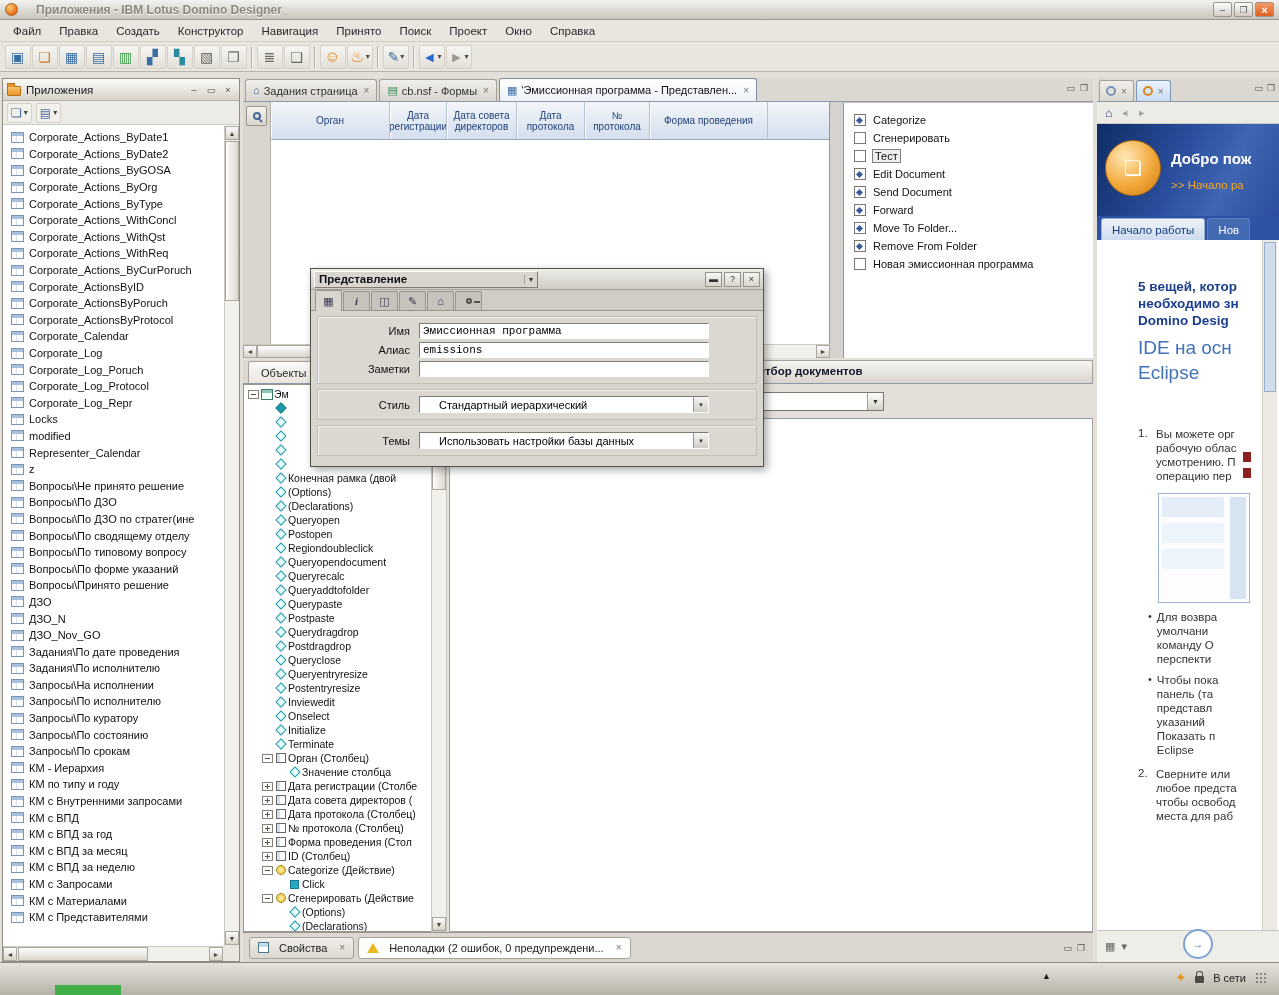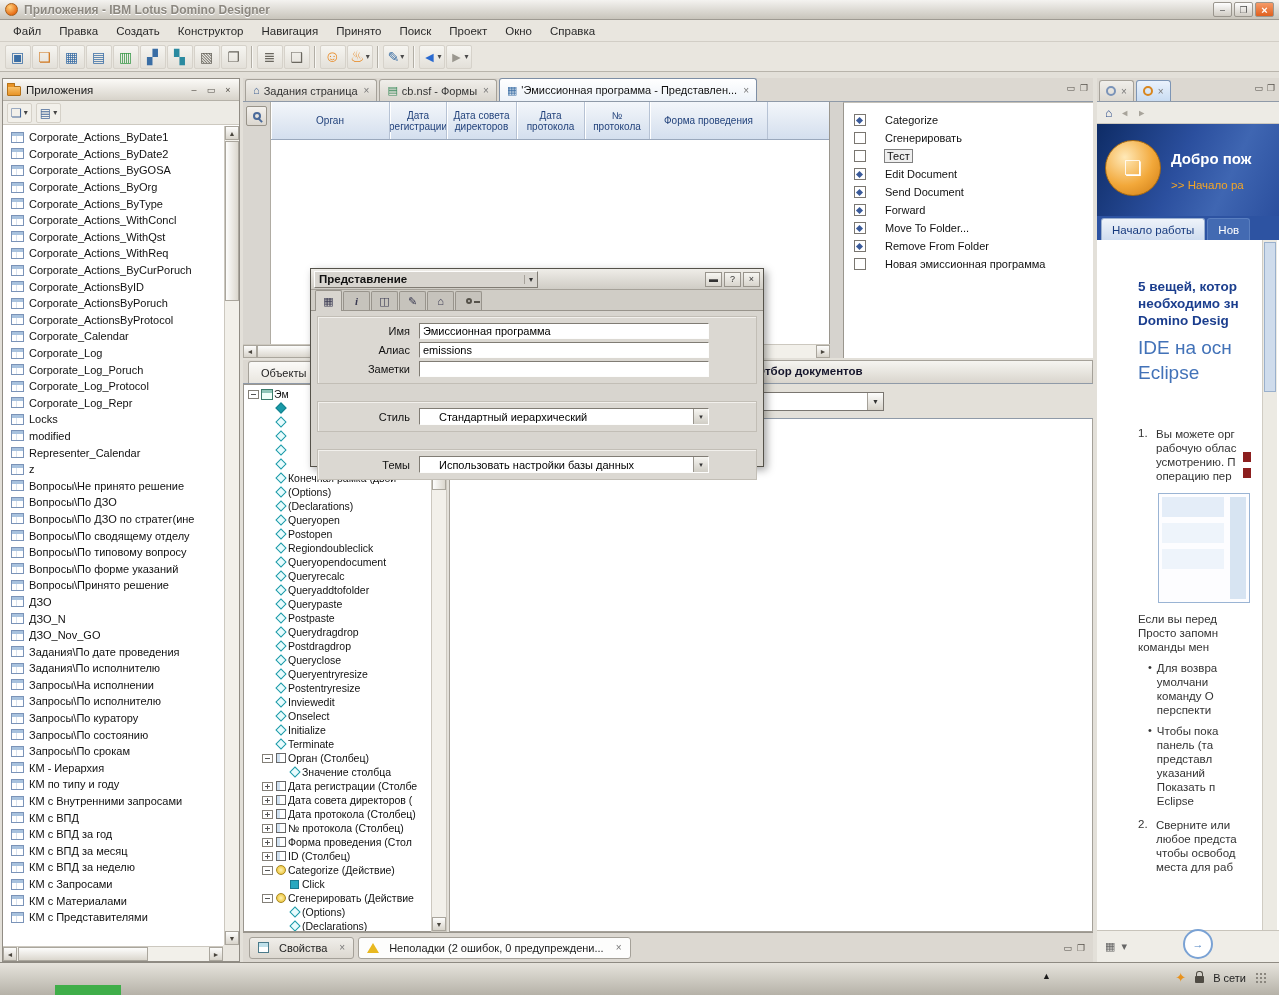--- a/index.html
+++ b/index.html
@@ -1,20 +1,20 @@
 <!DOCTYPE html>
 <html><head>
 <meta charset="utf-8">
 <style>
   *{margin:0;padding:0;box-sizing:border-box;font-family:"Liberation Sans","DejaVu Sans",sans-serif}
   html,body{width:1279px;height:995px}
   body{position:relative;background:#e3e0d9;overflow:hidden;font-size:11px}
 
   
-  #titlebar{position:absolute;left:0;top:0;width:1279px;height:20px;background:linear-gradient(#f4f3f0,#c8c4bb);border-bottom:1px solid #9e9a92;display:flex;align-items:center;gap:6px;padding:0 5px}
+  #titlebar{position:absolute;left:0;top:0;width:1279px;height:20px;background:linear-gradient(#f4f3f0,#c8c4bb);border-bottom:1px solid #9e9a92;display:flex;align-items:center;gap:18px;padding:0 5px}
   .appicon{width:13px;height:13px;border-radius:50%;background:radial-gradient(circle at 35% 30%,#ffcf7a,#e8701a 70%,#b84a10);border:1px solid #a8601a;flex:0 0 auto}
   .wtitle{font-size:12px;font-weight:bold;color:#8c8880;text-shadow:0 1px 0 #fff;white-space:nowrap}
   .winbtns{margin-left:auto;display:flex;gap:2px}
   .wb{width:19px;height:15px;display:flex;align-items:center;justify-content:center;font-size:9px;color:#4a4a4a;background:linear-gradient(#fefefe,#d0ccc4);border:1px solid #9a968e;border-radius:2px}
   .wb.close{background:linear-gradient(#f59a68,#e0601e);color:#fff;font-size:11px;font-weight:bold}
 
   
   #menubar{position:absolute;top:20px;left:0;width:1279px;height:22px;display:flex;align-items:center;background:#e9e6df;border-bottom:1px solid #d2cec6;padding-left:4px}
   .mitem{padding:0 9px;font-size:11.5px;color:#2a2a2a;line-height:22px;white-space:nowrap}
   #toolbar{position:absolute;top:42px;left:0;width:1279px;height:30px;display:flex;align-items:center;background:#e9e6df;border-bottom:1px solid #b8b4ab;padding-left:5px;gap:1px}
@@ -70,21 +70,21 @@
   .vthead{height:38px;display:flex;background:linear-gradient(#f3f6fa,#d4dfee);border-bottom:1px solid #9aa8bc;overflow:hidden}
   .vth{flex:0 0 auto;display:flex;align-items:center;justify-content:center;text-align:center;font-size:10px;line-height:11px;color:#23437c;border-right:1px solid #b6c2d4;box-shadow:inset 1px 0 0 #fff;padding:1px 2px;overflow:hidden}
   .vthead span:nth-of-type(1){width:119px}.vthead span:nth-of-type(2){width:57px}
   .vthead span:nth-of-type(3){width:70px}.vthead span:nth-of-type(4){width:68px}
   .vthead span:nth-of-type(5){width:65px}.vthead span:nth-of-type(6){width:118px}
   .vt-hscroll{position:absolute;left:0;width:587px;bottom:0;height:14px;background:#f2f0ea;border-top:1px solid #ccc8bf}
   .vt-hscroll .sarr{width:14px;height:13px}
   .vt-hscroll .sarr.lft{left:0;top:0}.vt-hscroll .sarr.rgt{right:0;top:0}
   .vt-hscroll .sthumb{position:absolute;left:14px;top:0;height:13px;width:330px;background:linear-gradient(#fdfdfc,#dbd7ce);border:1px solid #aaa69d}
   .apane{position:absolute;left:600px;top:0;width:250px;bottom:0;background:#fff;border-left:1px solid #9a968e;border-top:1px solid #c5c1b8;padding-top:8px}
-  .aitem{height:18px;display:flex;align-items:center;gap:19px;padding-left:10px;white-space:nowrap}
+  .aitem{height:18px;display:flex;align-items:center;gap:7px;padding-left:10px;white-space:nowrap}
   .chk{width:12px;height:12px;border:1px solid #7a7670;background:#fff;position:relative;flex:0 0 auto}
   .chk.sys::after{content:"";position:absolute;left:2px;top:3px;width:5px;height:5px;background:#3a5a9a;transform:rotate(45deg)}
   .albl{font-size:11px;color:#111}
   .aitem.selected .albl{outline:1px solid #808080;background:#efefef;padding:0 2px}
 
   
   #opanel{position:absolute;left:243px;top:360px;width:204px;height:572px}
   .op-tabrow{height:24px;background:#dcd8d1;border-bottom:1px solid #8f9aa8;display:flex;align-items:flex-end;padding-left:5px}
   .op-tab{height:22px;padding:0 12px;display:flex;align-items:center;font-size:11px;color:#222;background:linear-gradient(#fbfaf8,#e9e6df);border:1px solid #a5a199;border-bottom:none;border-radius:3px 3px 0 0}
   .op-tree{position:absolute;left:0;right:16px;top:24px;bottom:0;background:#fff;border:1px solid #9a968e;border-right:none;overflow:hidden;padding-top:2px}
@@ -183,24 +183,24 @@
   .pd-btns{margin-left:auto;display:flex;gap:2px}
   .pdb{width:17px;height:15px;display:flex;align-items:center;justify-content:center;font-size:9px;color:#333;background:linear-gradient(#f6f5f1,#d8d5cd);border:1px solid #98948c}
   .pd-tabs{height:21px;display:flex;align-items:flex-end;padding-left:4px;background:#d0cdc6;border-bottom:1px solid #98948c;gap:1px}
   .pdtab{width:27px;height:19px;display:flex;align-items:center;justify-content:center;background:#c6c3bc;border:1px solid #98948c;border-bottom:none;border-radius:2px 2px 0 0}
   .pdtab.active{background:#d8d5cf;height:21px;margin-bottom:-1px}
   .pdtg{font-size:11px;color:#3a3a52}
   .pd-tabs span:nth-of-type(2) .pdtg{font-family:"Liberation Serif",serif;font-style:italic;font-weight:bold}
   .keyicon{width:6px;height:6px;border:2px solid #55524a;border-radius:50%;position:relative}
   .keyicon::after{content:"";position:absolute;left:6px;top:1px;width:6px;height:2px;background:#55524a}
   .pd-body{padding:5px 6px}
-  .dgroup{border:1px solid #c2beb6;box-shadow:inset 1px 1px 0 #f2f0ec;padding:3px 6px;margin-bottom:17px;background:#dbd8d2}
+  .dgroup{border:1px solid #c2beb6;box-shadow:inset 1px 1px 0 #f2f0ec;padding:3px 6px;margin-bottom:5px;background:#dbd8d2}
   .drow{display:flex;align-items:center;margin:3px 0}
   .dlabel{width:86px;text-align:right;margin-right:9px;font-size:11px;color:#111;flex:0 0 auto}
-  .dtxt{width:290px;height:16px;border:1px solid;border-color:#807c74 #fdfdfc #fdfdfc #807c74;background:#fff;font-size:11px;padding:0 3px;font-family:Liberation Sans, sans-serif}
+  .dtxt{width:290px;height:16px;border:1px solid;border-color:#807c74 #fdfdfc #fdfdfc #807c74;background:#fff;font-size:11px;padding:0 3px;font-family:Liberation Mono, monospace}
   .dsel{width:290px;height:17px;display:flex;align-items:center;background:#fff;border:1px solid;border-color:#807c74 #fdfdfc #fdfdfc #807c74}
   .dselv{flex:1;font-size:11px;padding:0 19px;white-space:nowrap;overflow:hidden}
   .dselb{width:15px;height:15px;display:flex;align-items:center;justify-content:center;font-size:7px;background:linear-gradient(#f6f5f1,#d0cdc5);border-left:1px solid #98948c;color:#333}
 </style>
 </head>
 <body>
 
 <div id="titlebar">
   <span class="appicon"></span>
   <span class="wtitle">Приложения - IBM Lotus Domino Designer</span>
@@ -1062,26 +1062,20 @@
       <div class="witem">
         <span class="wnum">1.</span>
         <div class="wlines">
             <div>Вы можете орг</div>
             <div>рабочую облас</div>
             <div>усмотрению. П</div>
             <div>операцию пер</div>
           </div>
       </div>
       <div class="wimg"></div>
-      <div class="wpara">
-
-      <div>Если вы перед</div>
-          <div>Просто запомн</div>
-          <div>команды мен</div>
-        </div>
       <div class="wbullet">
         <span class="wbmark">•</span>
         <div class="wlines">
             <div>Для возвра</div>
             <div>умолчани</div>
             <div>команду О</div>
             <div>перспекти</div>
           </div>
       </div>
       <div class="wbullet">

